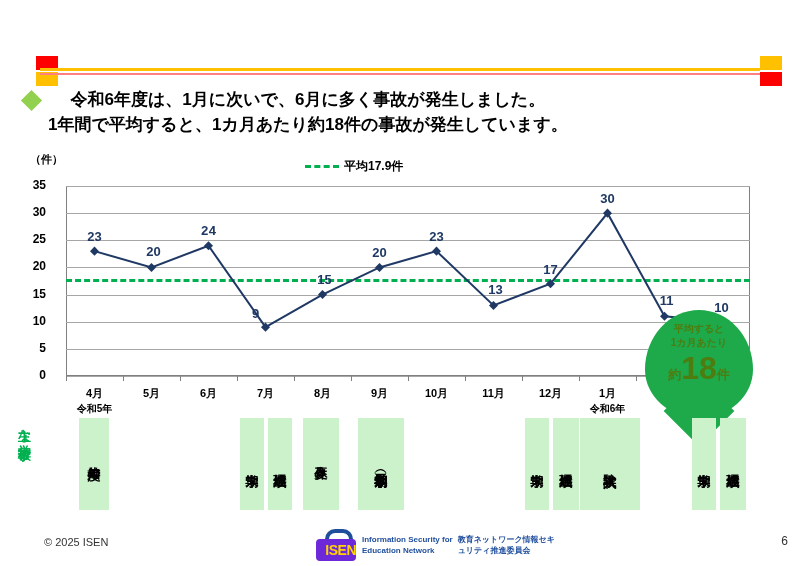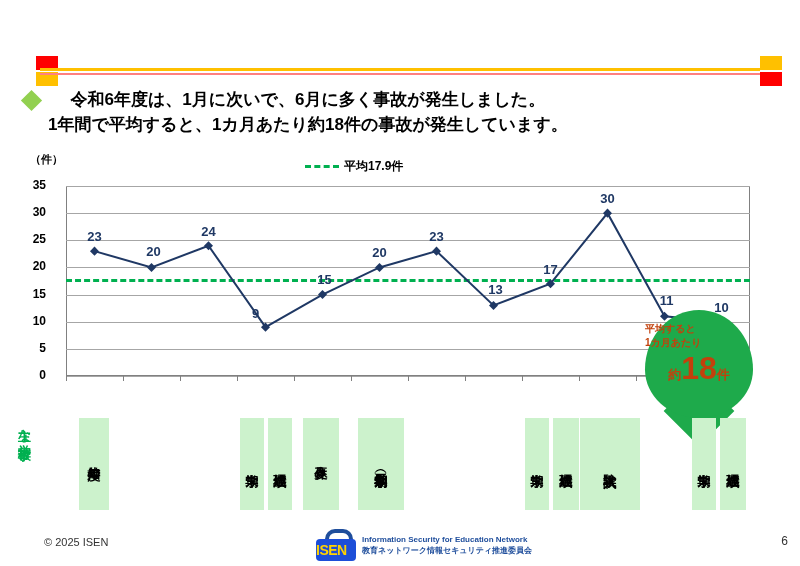--- a/index.html
+++ b/index.html
@@ -75,21 +75,21 @@
   }
   .pin-body{
     position:absolute;left:0;top:0;width:108px;height:108px;
     background:#1eaa4b;border-radius:50% 50% 50% 50%/55% 55% 45% 45%;
   }
   .pin-tip{
     position:absolute;left:29px;top:76px;width:50px;height:50px;
     background:#1eaa4b;border-radius:0 0 6px 0;
     transform:rotate(45deg);
   }
-  .pin-inner{position:absolute;left:0;top:0;width:108px;height:115px;color:#c2410c;text-align:left;}
+  .pin-inner{position:absolute;left:0;top:0;width:108px;height:115px;color:#4d7c0f;text-align:center;}
   .pin-l1{position:absolute;top:12px;width:100%;font-size:10px;font-weight:bold;}
   .pin-l2{position:absolute;top:26px;width:100%;font-size:10px;font-weight:bold;}
   .pin-l3{position:absolute;top:42px;width:100%;display:flex;align-items:baseline;justify-content:center;}
   .pin-pre{font-size:13px;font-weight:bold;}
   .pin-num{font-size:32px;font-weight:bold;line-height:1;}
   .pin-suf{font-size:13px;font-weight:bold;}
 
   
   .events{position:absolute;left:0;top:415px;width:800px;height:100px;}
   .ev-title{
@@ -116,25 +116,25 @@
   .pageno{position:absolute;right:28px;top:12px;font-size:12px;color:#333;}
   .logo{position:absolute;left:300px;top:6px;width:240px;height:34px;display:flex;align-items:center;gap:6px;}
   .logo-mark{position:relative;width:40px;height:32px;flex:0 0 auto;}
   .logo-shackle{
     position:absolute;left:9px;top:0;width:20px;height:16px;
     border:4px solid #1f4e9c;border-bottom:none;border-radius:10px 10px 0 0;
     background:transparent;
   }
   .logo-body{
     position:absolute;left:0;top:10px;width:40px;height:22px;
-    background:#1d4ed8;border-radius:4px;
-    display:flex;align-items:center;justify-content:flex-start;
+    background:#6d28d9;border-radius:4px;
+    display:flex;align-items:center;justify-content:flex-end;
   }
   .logo-isen{color:#ffd200;font-size:14px;font-weight:bold;letter-spacing:-0.5px;}
-  .logo-txt{display:flex;flex-direction:column;justify-content:center;}
+  .logo-txt{display:flex;flex-direction:row;justify-content:center;}
   .logo-en{color:#1f4e9c;font-size:8px;font-weight:bold;line-height:11px;}
   .logo-jp{color:#1f4e9c;font-size:8px;font-weight:bold;line-height:11px;}
 </style>
 </head>
 <body>
 
 <div class="slide">
 
 
   <div class="rule-wrap">
@@ -210,32 +210,48 @@
           <rect x="310.3" y="78.22857142857143" width="6.4" height="6.4" fill="#1f3864" transform="rotate(45 313.5 81.42857142857143)"></rect>
           <rect x="367.3" y="61.942857142857136" width="6.4" height="6.4" fill="#1f3864" transform="rotate(45 370.5 65.14285714285714)"></rect>
           <rect x="424.3" y="116.22857142857143" width="6.4" height="6.4" fill="#1f3864" transform="rotate(45 427.5 119.42857142857143)"></rect>
           <rect x="481.3" y="94.5142857142857" width="6.4" height="6.4" fill="#1f3864" transform="rotate(45 484.5 97.71428571428571)"></rect>
           <rect x="538.3" y="23.94285714285714" width="6.4" height="6.4" fill="#1f3864" transform="rotate(45 541.5 27.14285714285714)"></rect>
           <rect x="595.3" y="127.08571428571427" width="6.4" height="6.4" fill="#1f3864" transform="rotate(45 598.5 130.28571428571428)"></rect>
           <rect x="652.3" y="132.51428571428573" width="6.4" height="6.4" fill="#1f3864" transform="rotate(45 655.5 135.71428571428572)"></rect>
         </svg>
         <div class="dlabel" style="left: 28.5px; top: 58.1429px;">23</div>
         <div class="dlabel" style="left: 87.5px; top: 73.4286px;">20</div>
-        <div class="dlabel" style="left: 142.5px; top: 52.7143px;">24</div>
+        <div class="dlabel" style="left: 142.5px; top: 52.7143px; font-family: Liberation Mono, monospace;">24</div>
         <div class="dlabel" style="left: 189.5px; top: 135.143px;">9</div>
         <div class="dlabel" style="left: 258.5px; top: 100.571px;">15</div>
         <div class="dlabel" style="left: 313.5px; top: 74.4286px;">20</div>
         <div class="dlabel" style="left: 370.5px; top: 58.1429px;">23</div>
         <div class="dlabel" style="left: 429.5px; top: 111.429px;">13</div>
         <div class="dlabel" style="left: 484.5px; top: 90.7143px;">17</div>
         <div class="dlabel" style="left: 541.5px; top: 20.1429px;">30</div>
         <div class="dlabel" style="left: 600.5px; top: 122.286px;">11</div>
         <div class="dlabel" style="left: 655.5px; top: 128.714px;">10</div>
       </div>
 
+    <div class="xaxis" id="xaxis">
+        <div class="xlab" style="left: 28.5px; top: 6px;">4月</div>
+        <div class="xsub" style="left: 28.5px; top: 22px;">令和5年</div>
+        <div class="xlab" style="left: 85.5px; top: 6px;">5月</div>
+        <div class="xlab" style="left: 142.5px; top: 6px;">6月</div>
+        <div class="xlab" style="left: 199.5px; top: 6px;">7月</div>
+        <div class="xlab" style="left: 256.5px; top: 6px;">8月</div>
+        <div class="xlab" style="left: 313.5px; top: 6px;">9月</div>
+        <div class="xlab" style="left: 370.5px; top: 6px;">10月</div>
+        <div class="xlab" style="left: 427.5px; top: 6px;">11月</div>
+        <div class="xlab" style="left: 484.5px; top: 6px;">12月</div>
+        <div class="xlab" style="left: 541.5px; top: 6px;">1月</div>
+        <div class="xsub" style="left: 541.5px; top: 22px;">令和6年</div>
+        <div class="xlab" style="left: 598.5px; top: 6px;">2月</div>
+        <div class="xlab" style="left: 655.5px; top: 6px;">3月</div>
+      </div>
 
     <div class="pin">
       <div class="pin-tip"></div>
       <div class="pin-body"></div>
       <div class="pin-inner">
         <div class="pin-l1">平均すると</div>
         <div class="pin-l2">1カ月あたり</div>
         <div class="pin-l3">
           <span class="pin-pre">約</span>
           <span class="pin-num">18</span>

